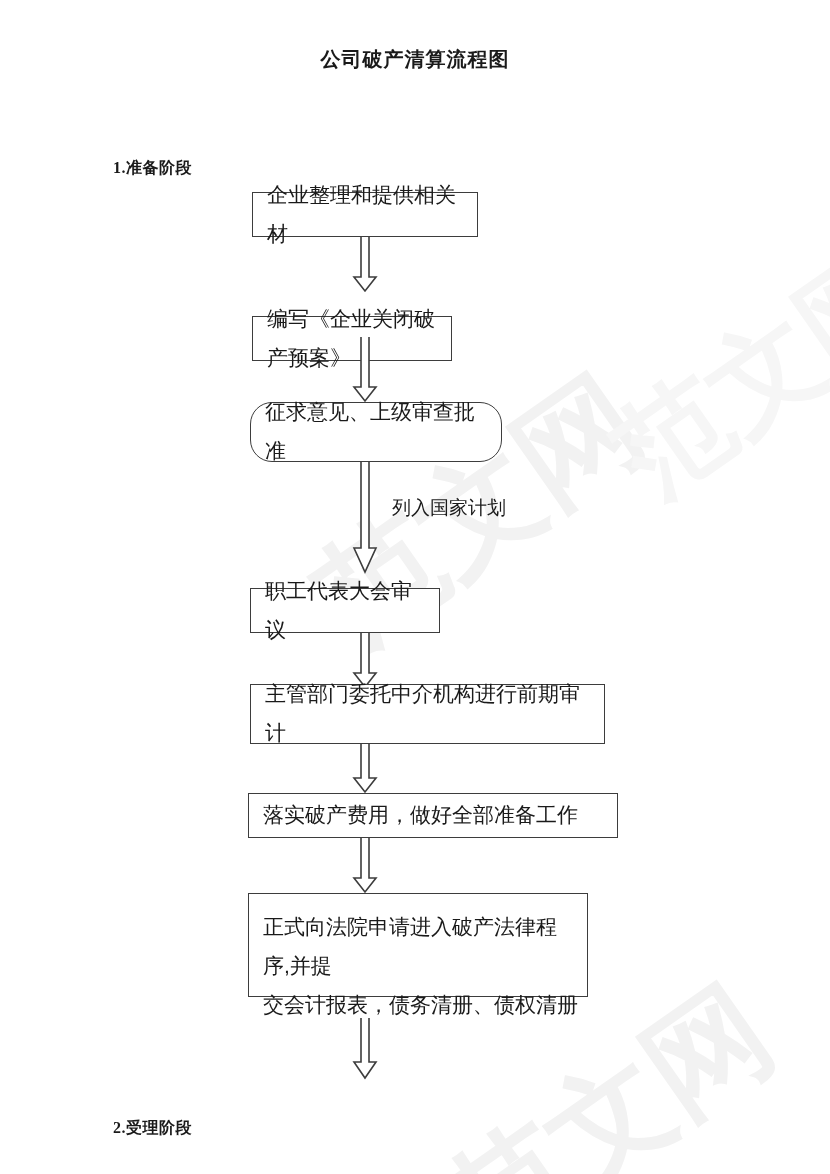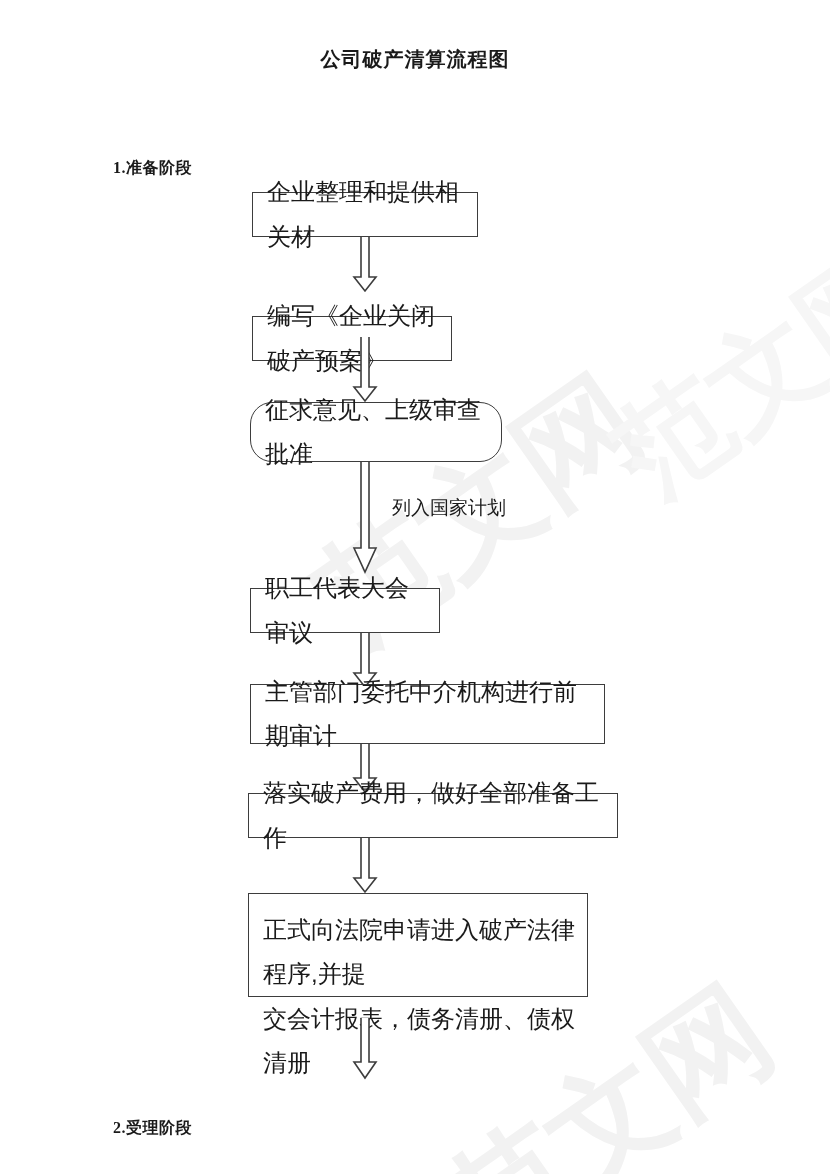--- a/index.html
+++ b/index.html
@@ -54,21 +54,21 @@
   #sec2 { left: 113px; top: 1118px; }
 
   
   .flow-box {
     position: absolute;
     box-sizing: border-box;
     border: 1.6px solid #3d3d3d;
     background: #ffffff;
     display: flex;
     align-items: center;
-    font-size: 24px;
+    font-size: 21px;
     line-height: 1.85;
     padding-left: 14px;
     padding-right: 8px;
     white-space: pre-line;
   }
   .flow-box.two-line {
     display: block;
     padding-top: 14px;
   }
 

